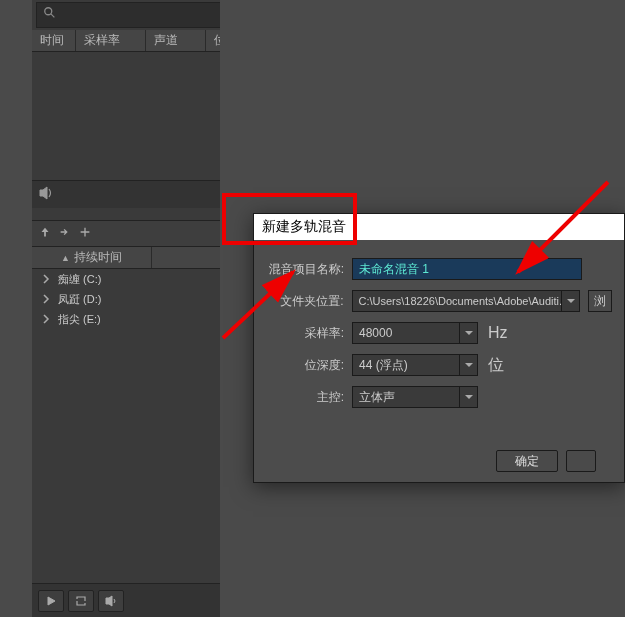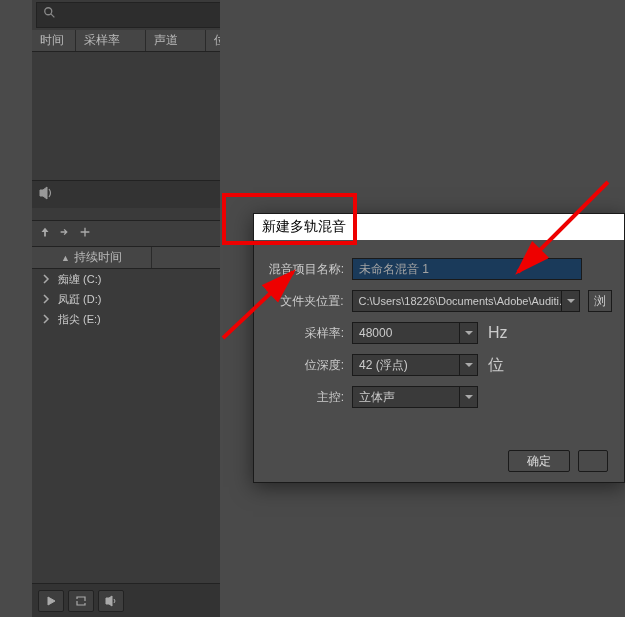--- a/index.html
+++ b/index.html
@@ -83,21 +83,21 @@
   .form-row {
     display:flex; align-items:center; margin-bottom:10px;
   }
   .form-label {
     width:86px; text-align:right; font-size:12px; color:#ccc; padding-right:8px;
   }
   .form-input {
     height:22px; background:#2d2d2d; border:1px solid #1a1a1a;
     color:#ddd; font-size:12px; padding:0 6px;
   }
-  .form-input.sel { background:#1a3a5a; color:#a3a3a3; width:230px }
+  .form-input.sel { background:#1a3a5a; color:#5eead4; width:230px }
   .name-input { width:230px }
   .path-box {
     height:22px; width:212px; background:#3a3a3a; border:1px solid #1a1a1a;
     color:#ccc; font-size:11px; display:flex; align-items:center; padding:0 6px;
     overflow:hidden; white-space:nowrap;
   }
   .dd-btn {
     width:18px; height:22px; background:#3a3a3a; border:1px solid #1a1a1a;
     display:flex; align-items:center; justify-content:center; border-left:none;
   }
@@ -113,21 +113,21 @@
     justify-content:space-between;
   }
   .select-box.w230 { width:212px }
   .unit { font-size:16px; color:#ccc; margin-left:10px }
   .trash {
     margin-left:10px; width:18px; height:18px;
   }
   .trash svg { width:14px; height:14px; fill:#888 }
   
   .dlg-footer {
-    position:absolute; bottom:10px; right:16px; display:flex; gap:8px;
+    position:absolute; bottom:10px; right:28px; display:flex; gap:8px;
   }
   .dlg-btn {
     width:62px; height:22px; background:#4a4a4a; border:1px solid #1a1a1a;
     color:#ddd; font-size:12px; display:flex; align-items:center; justify-content:center;
     border-radius:2px;
   }
   .dlg-btn2 { width:30px }
   
   
   .red-box {
@@ -256,21 +256,21 @@
       <div class="dd-btn">
           <svg viewBox="0 0 8 8">
             <polygon points="0,2 8,2 4,6"></polygon>
           </svg>
         </div>
       <span class="unit">Hz</span>
     </div>
     <div class="form-row">
       <div class="form-label">位深度:</div>
       <div class="select-box">
-        <span>42 (浮点)</span>
+        <span>44 (浮点)</span>
       </div>
       <div class="dd-btn">
           <svg viewBox="0 0 8 8">
             <polygon points="0,2 8,2 4,6"></polygon>
           </svg>
         </div>
       <span class="unit">位</span>
     </div>
     <div class="form-row">
       <div class="form-label">主控:</div>

